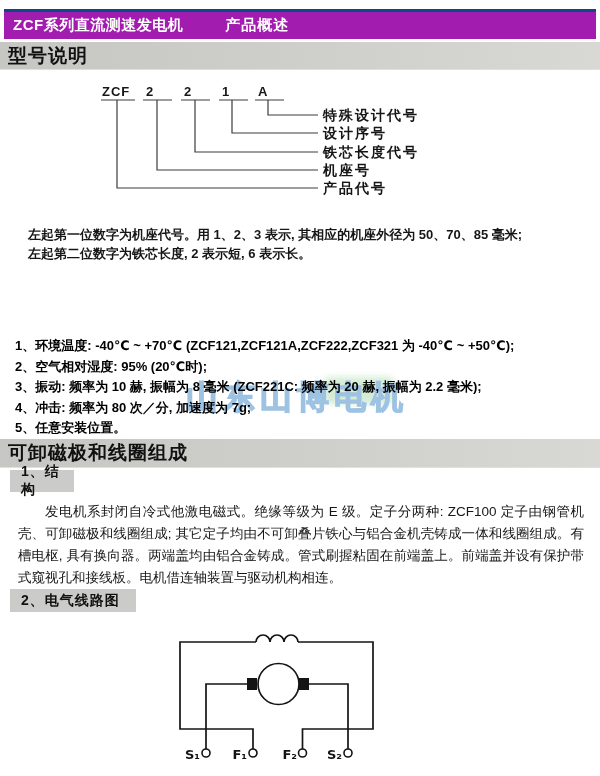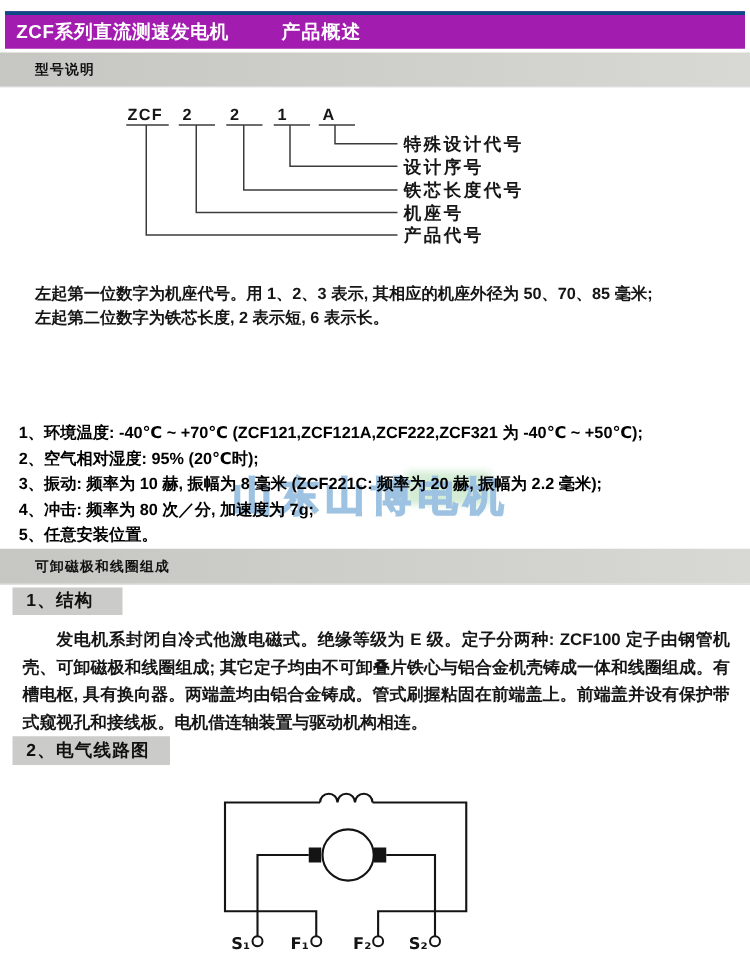--- a/index.html
+++ b/index.html
@@ -16,23 +16,22 @@
     display:flex; align-items:center; color:#fff; font-weight:bold; font-size:15px;
   }
   .top-bar .title { margin-left:9px; letter-spacing:0.5px; }
   .top-bar .subtitle { margin-left:42px; letter-spacing:1px; }
 
   
   .section-bar {
     position:absolute; left:0; width:600px; height:27px;
     background:linear-gradient(90deg,#c6c6c3 0%, #cfcfcc 55%, #d8d8d4 100%);
     display:flex; align-items:center;
-    font-weight:bold; font-size:11px; color:#111; letter-spacing:1px;
+    font-weight:bold; font-size:19px; color:#111; letter-spacing:1px;
     box-shadow:0 1px 0 rgba(0,0,0,0.12);
-    padding-left:20px;
   }
   .section-bar span { margin-left:8px; }
   #bar-model { top:42px; }
   #bar-usage { top:296px; }
   #bar-structure { top:439px; height:28px; }
 
   
   #model-diagram { position:absolute; left:0; top:80px; }
   #model-diagram text { font-family:"Liberation Sans", sans-serif; fill:#161616; }
   .code-text { font-size:13px; font-weight:bold; letter-spacing:1px; }
@@ -64,28 +63,28 @@
     position:absolute; left:324px; top:377px; width:70px; height:27px; z-index:1;
     background:rgba(120,195,125,0.32); filter:blur(3px); border-radius:5px;
   }
 
   
   .sub-box {
     position:absolute; background:#cbcbc9; color:#111;
     font-size:14px; font-weight:bold; letter-spacing:1px;
     display:flex; align-items:center;
   }
-  #sub-structure { left:10px; top:470px; width:88px; height:22px;text-align:center; }
+  #sub-structure { left:10px; top:470px; width:64px; height:22px; }
   #sub-circuit   { left:10px; top:589px; width:126px; height:23px; }
   .sub-box span { margin-left:11px; }
 
   
   .structure-paragraph {
     position:absolute; left:18px; top:501px; width:566px;
-    font-size:13.5px; font-weight:bold; line-height:22px; color:#161616;
+    font-size:13.5px; font-weight:normal; line-height:22px; color:#161616;
     text-align:justify; text-indent:2em;
   }
 
   
   #circuit-diagram { position:absolute; left:150px; top:625px; }
   #circuit-diagram .wire { stroke:#141414; stroke-width:1.7; fill:none; }
   #circuit-diagram .terminal { stroke:#141414; stroke-width:1.6; fill:#ffffff; }
   #circuit-diagram .brush { fill:#141414; }
   #circuit-diagram text { font-size:13px; font-weight:bold; fill:#141414;
     font-family:"DejaVu Sans","Liberation Sans",sans-serif; }

